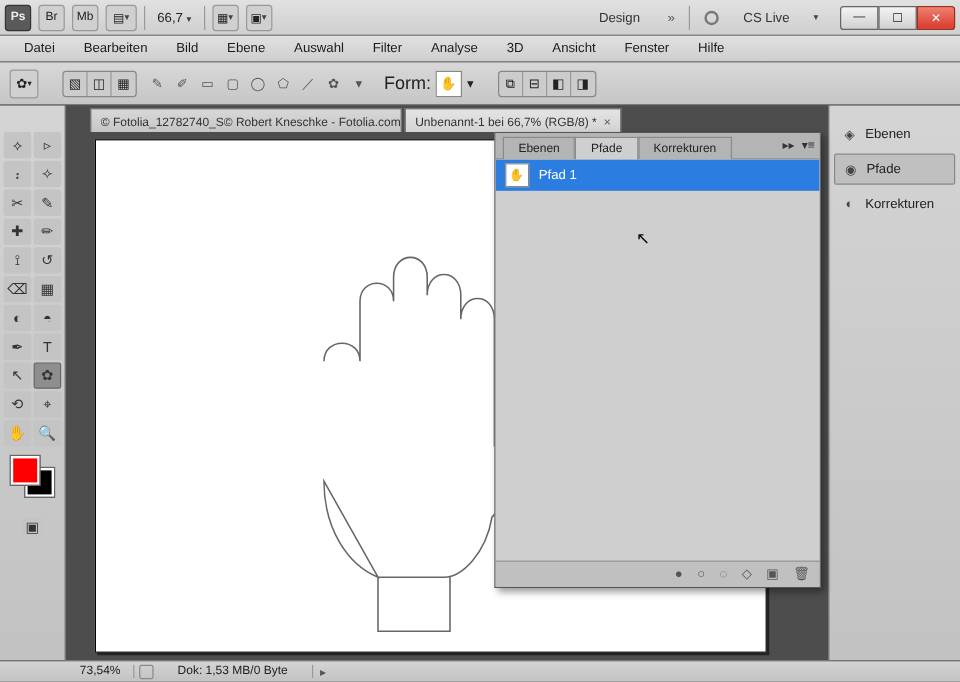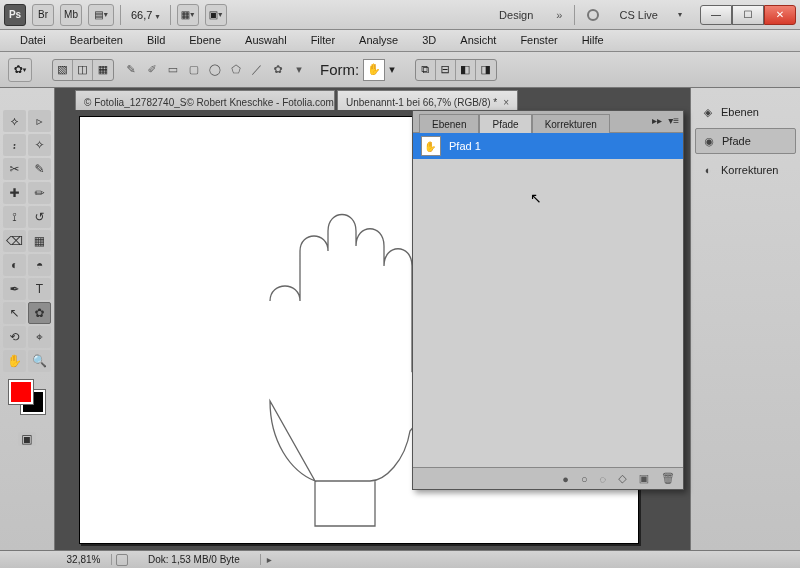--- a/index.html
+++ b/index.html
@@ -260,21 +260,21 @@
     </div>
     <div class="rp-item">
       <span class="rp-ico">◐</span>
       <span>Korrekturen</span>
     </div>
   </div>
 
 </div>
 
 <div class="statusbar">
-  <div class="stat-zoom">32,81%</div>
+  <div class="stat-zoom">73,54%</div>
   <div class="sb-ind"></div>
   <div class="stat-info">Dok: 1,53 MB/0 Byte</div>
   <span style="padding:0 6px;color:#555;">▸</span>
 </div>
 
 <div class="floater">
   <div class="ftabs">
     <div class="ftab">Ebenen</div>
     <div class="ftab active">Pfade</div>
     <div class="ftab">Korrekturen</div>

